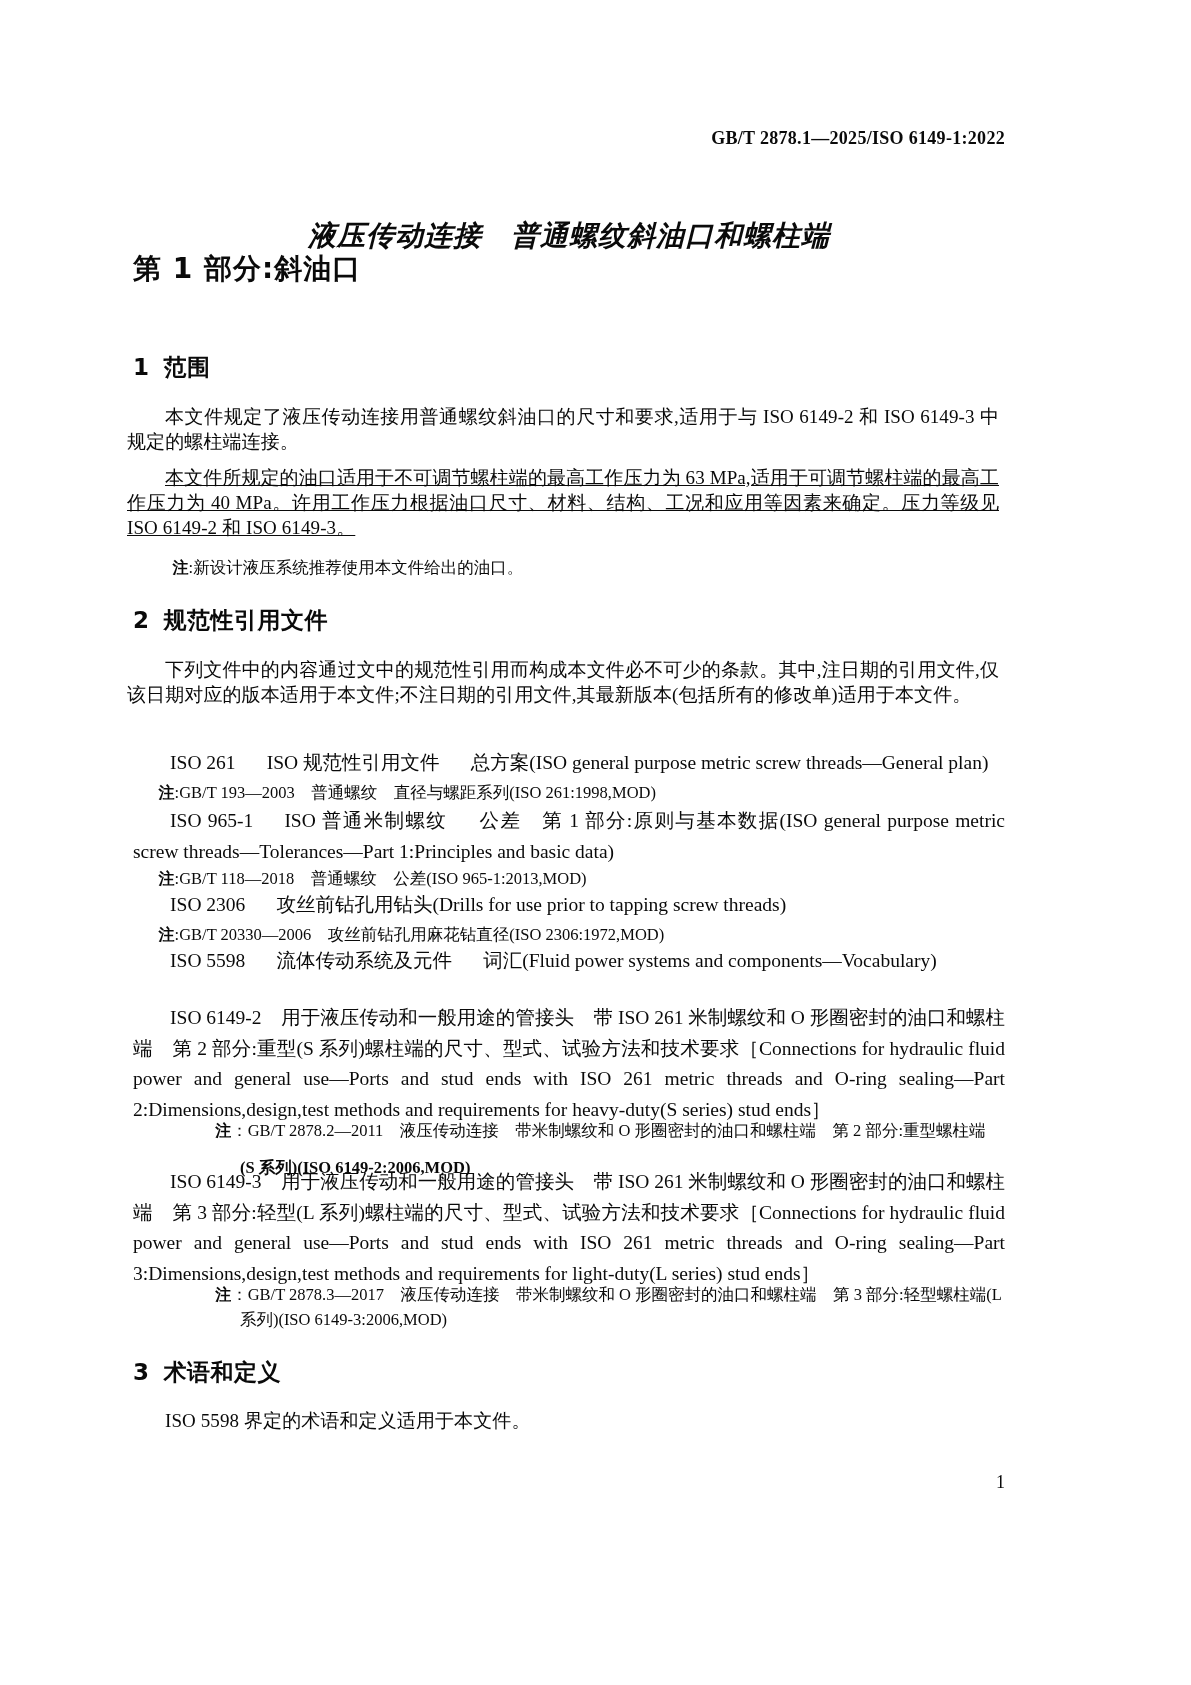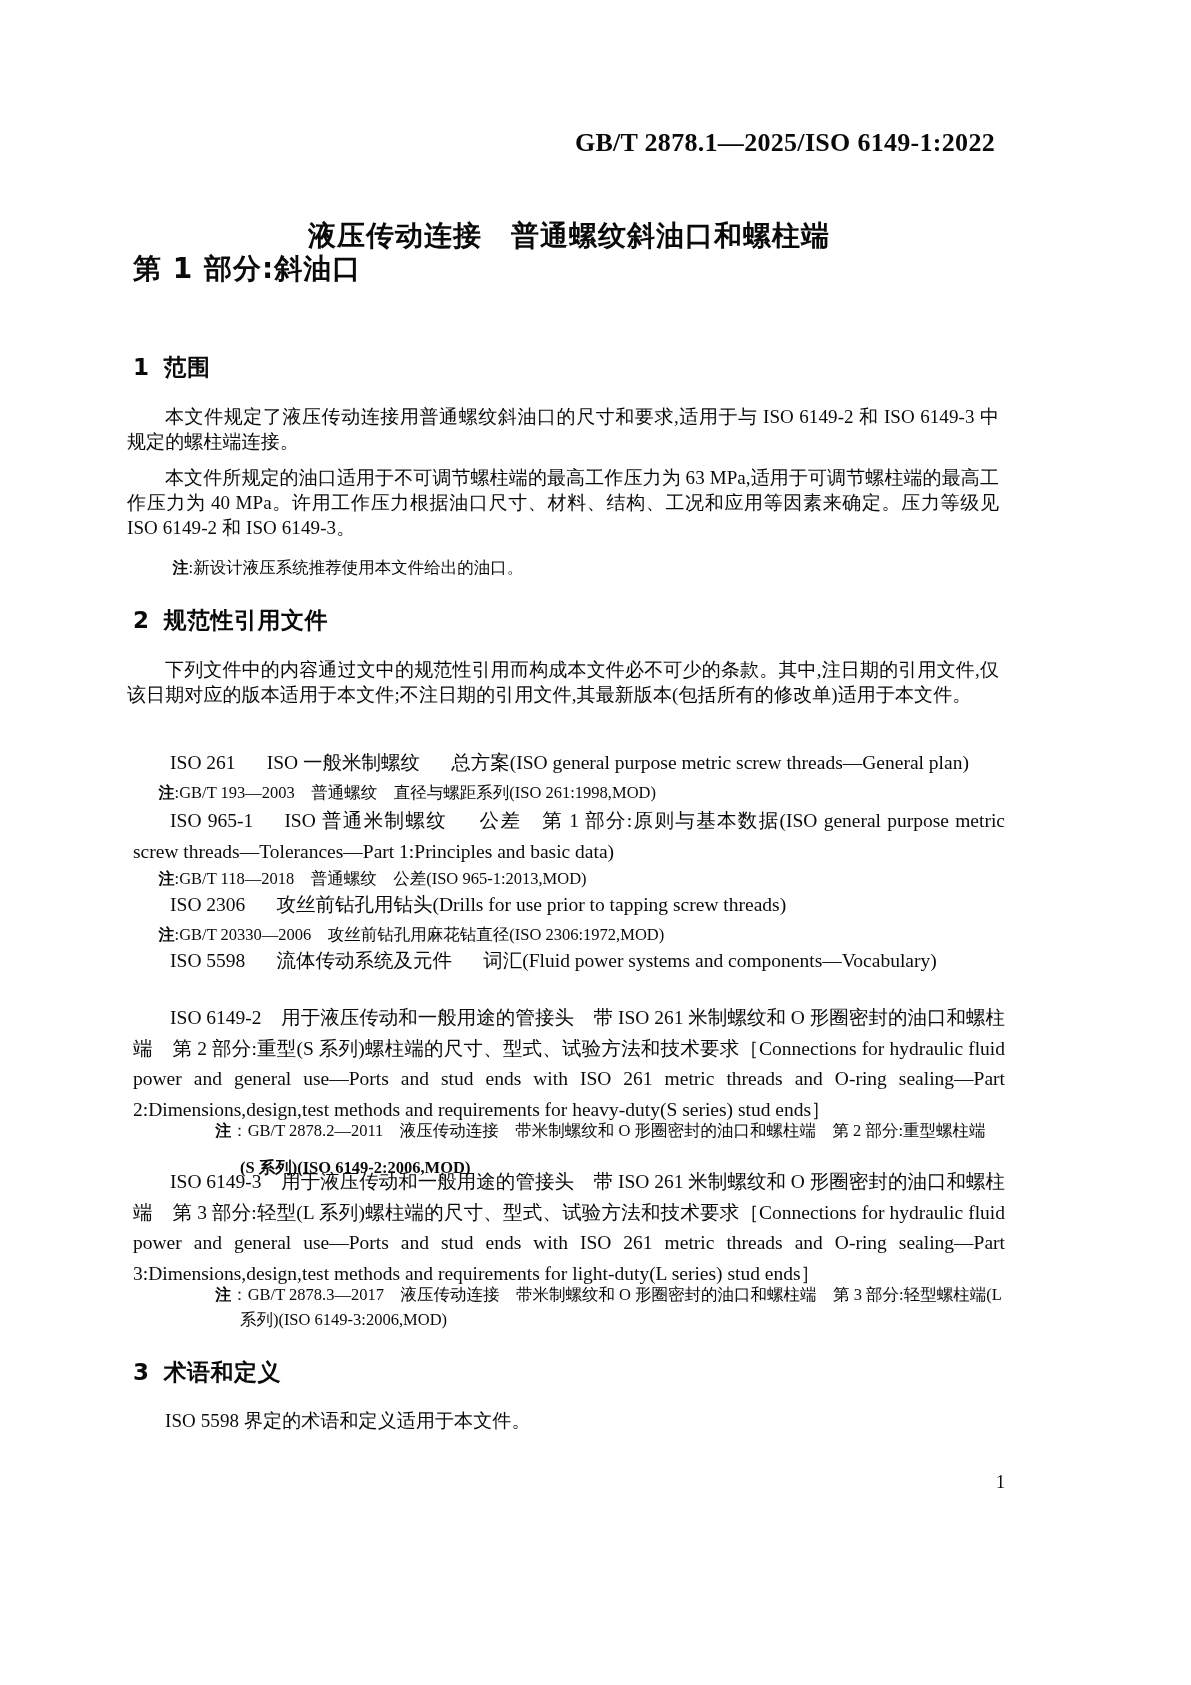--- a/index.html
+++ b/index.html
@@ -15,41 +15,42 @@
     margin: 0 auto;
     font-family: "Liberation Serif", "DejaVu Serif", serif;
     color: #0a0a0a;
     overflow: hidden;
   }
 
   
   .running-header {
     position: absolute;
     top: 128px;
-    left: 123px;
+    left: 133px;
     width: 872px;
     text-align: right;
-    font-size: 26px;
+    font-size: 18px;
     letter-spacing: 0.3px;
     font-family: "Liberation Serif", "DejaVu Serif", serif;
     font-weight: bold;
   }
 
   
   .doc-title {
     position: absolute;
     top: 213px;
     left: 133px;
     width: 872px;
     text-align: center;
     font-family: "DejaVu Sans", "Liberation Sans", sans-serif;
     font-weight: bold;
     font-size: 28px;
     line-height: 46px;
     letter-spacing: 1px;
+    font-style: italic;
   }
   .doc-subtitle {
     position: absolute;
     top: 246px;
     left: 133px;
     width: 872px;
     font-family: "DejaVu Sans", "Liberation Sans", sans-serif;
     font-weight: bold;
     font-size: 28px;
     line-height: 46px;
@@ -140,34 +141,34 @@
   <div class="doc-title">液压传动连接　普通螺纹斜油口和螺柱端</div>
 
   <div class="doc-subtitle">第 1 部分:斜油口</div>
 
   <div class="section-heading" style="top:352px;">
     <span class="num">1</span><span>范围</span>
   </div>
 
   <div class="para indent" style="top:404px;">本文件规定了液压传动连接用普通螺纹斜油口的尺寸和要求,适用于与 ISO 6149-2 和 ISO 6149-3 中规定的螺柱端连接。</div>
 
-  <div class="para indent" style="top:465px;">本文件所规定的油口适用于不可调节螺柱端的最高工作压力为 63 MPa,适用于可调节螺柱端的最高工作压力为 40 MPa。许用工作压力根据油口尺寸、材料、结构、工况和应用等因素来确定。压力等级见 ISO 6149-2 和 ISO 6149-3。</div>
+  <div class="para indent" style="top:465px;text-decoration:underline;">本文件所规定的油口适用于不可调节螺柱端的最高工作压力为 63 MPa,适用于可调节螺柱端的最高工作压力为 40 MPa。许用工作压力根据油口尺寸、材料、结构、工况和应用等因素来确定。压力等级见 ISO 6149-2 和 ISO 6149-3。</div>
 
   <div class="note" style="top:554px;">
     <b>注</b><span>:新设计液压系统推荐使用本文件给出的油口。</span>
   </div>
 
   <div class="section-heading" style="top:605px;">
     <span class="num">2</span><span>规范性引用文件</span>
   </div>
 
   <div class="para indent" style="top:657px;">下列文件中的内容通过文中的规范性引用而构成本文件必不可少的条款。其中,注日期的引用文件,仅该日期对应的版本适用于本文件;不注日期的引用文件,其最新版本(包括所有的修改单)适用于本文件。</div>
 
   <div class="ref hang" style="top:748px;">
-    <span>ISO 261</span><span class="sp2"></span><span>ISO 一般米制螺纹</span><span class="sp2"></span><span>总方案</span><span>(ISO general purpose metric screw threads—General plan)</span>
+    <span>ISO 261</span><span class="sp2"></span><span>ISO 规范性引用文件</span><span class="sp2"></span><span>总方案</span><span>(ISO general purpose metric screw threads—General plan)</span>
   </div>
   <div class="ref-note lvl1" style="top:779px;">
     <b>注</b><span>:GB/T 193—2003　普通螺纹　直径与螺距系列(ISO 261:1998,MOD)</span>
   </div>
 
   <div class="ref hang" style="top:806px;">
     <span>ISO 965-1</span><span class="sp2"></span><span>ISO 普通米制螺纹</span><span class="sp2"></span><span>公差　第 1 部分:原则与基本数据</span><span>(ISO general purpose metric screw threads—Tolerances—Part 1:Principles and basic data)</span>
   </div>
   <div class="ref-note lvl1" style="top:865px;">
     <b>注</b><span>:GB/T 118—2018　普通螺纹　公差(ISO 965-1:2013,MOD)</span>

